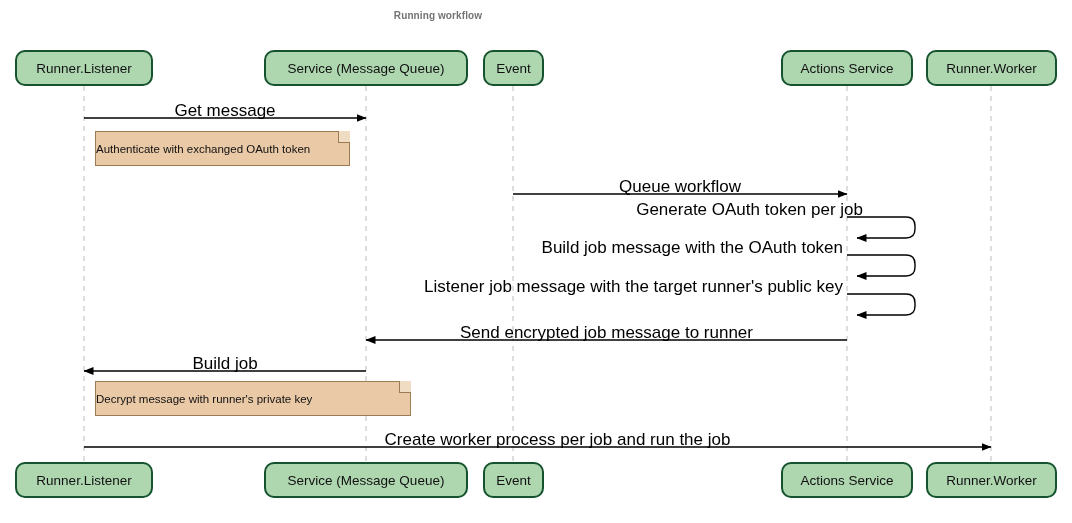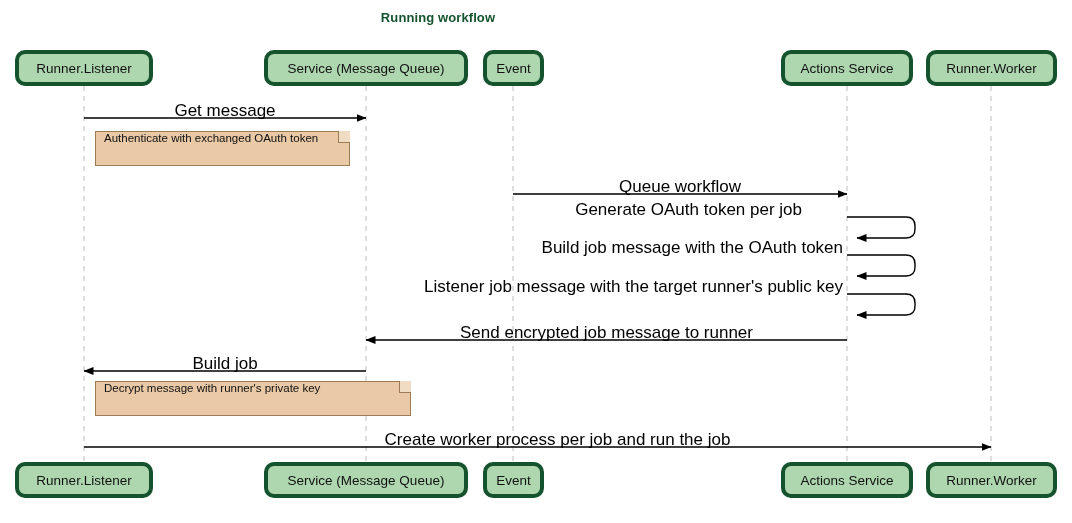--- a/index.html
+++ b/index.html
@@ -24,49 +24,48 @@
     top: 0;
     width: 1072px;
     height: 523px;
   }
   .diagram-title {
     position: absolute;
     left: 0;
     top: 10px;
     width: 876px;
     text-align: center;
-    font-size: 13px;
+    font-size: 10px;
     font-weight: bold;
-    color: #14532d;
+    color: #737373;
     letter-spacing: 0.1px;
   }
   .participant {
     position: absolute;
     box-sizing: border-box;
     background: #aed7b0;
-    border: 4px solid #14532d;
+    border: 2px solid #14532d;
     border-radius: 10px;
     display: flex;
     align-items: center;
     justify-content: center;
     font-size: 13.5px;
     color: #111111;
     white-space: nowrap;
     height: 36px;
   }
   .note {
     position: absolute;
     box-sizing: border-box;
     background: #e9c9a6;
     border: 1px solid #9c7b55;
     font-size: 11.5px;
     color: #111111;
     display: flex;
-    align-items: flex-start;
-    padding-left: 8px;
+    align-items: center;
     white-space: nowrap;
     height: 35px;
   }
   .note-fold {
     position: absolute;
     top: -1px;
     right: -1px;
     width: 11px;
     height: 11px;
     background: #f0dcc2;
@@ -139,21 +138,21 @@
         <div class="note-fold"></div>
       </div>
       <div class="note" style="left: 95px; top: 381px; width: 316px; position: absolute;">
         <span>Decrypt message with runner's private key</span>
         <div class="note-fold"></div>
       </div>
     </div>
   <div id="labels-layer">
       <div class="msg-label" style="left: 225px; top: 101px;">Get message</div>
       <div class="msg-label" style="left: 680px; top: 177px;">Queue workflow</div>
-      <div class="msg-label right-anchor" style="left: 802px; top: 200px; text-align: center;">Generate OAuth token per job</div>
+      <div class="msg-label right-anchor" style="left: 863px; top: 200px; text-align: center;">Generate OAuth token per job</div>
       <div class="msg-label right-anchor" style="left: 843px; top: 238px;">Build job message with the OAuth token</div>
       <div class="msg-label right-anchor" style="left: 843px; top: 277px;">Listener job message with the target runner's public key</div>
       <div class="msg-label" style="left: 606.5px; top: 323px;">Send encrypted job message to runner</div>
       <div class="msg-label" style="left: 225px; top: 354px;">Build job</div>
       <div class="msg-label" style="left: 537.5px; top: 430px; margin-left: 20px;">Create worker process per job and run the job</div>
     </div>
 
 </div>
 
 </body></html>

